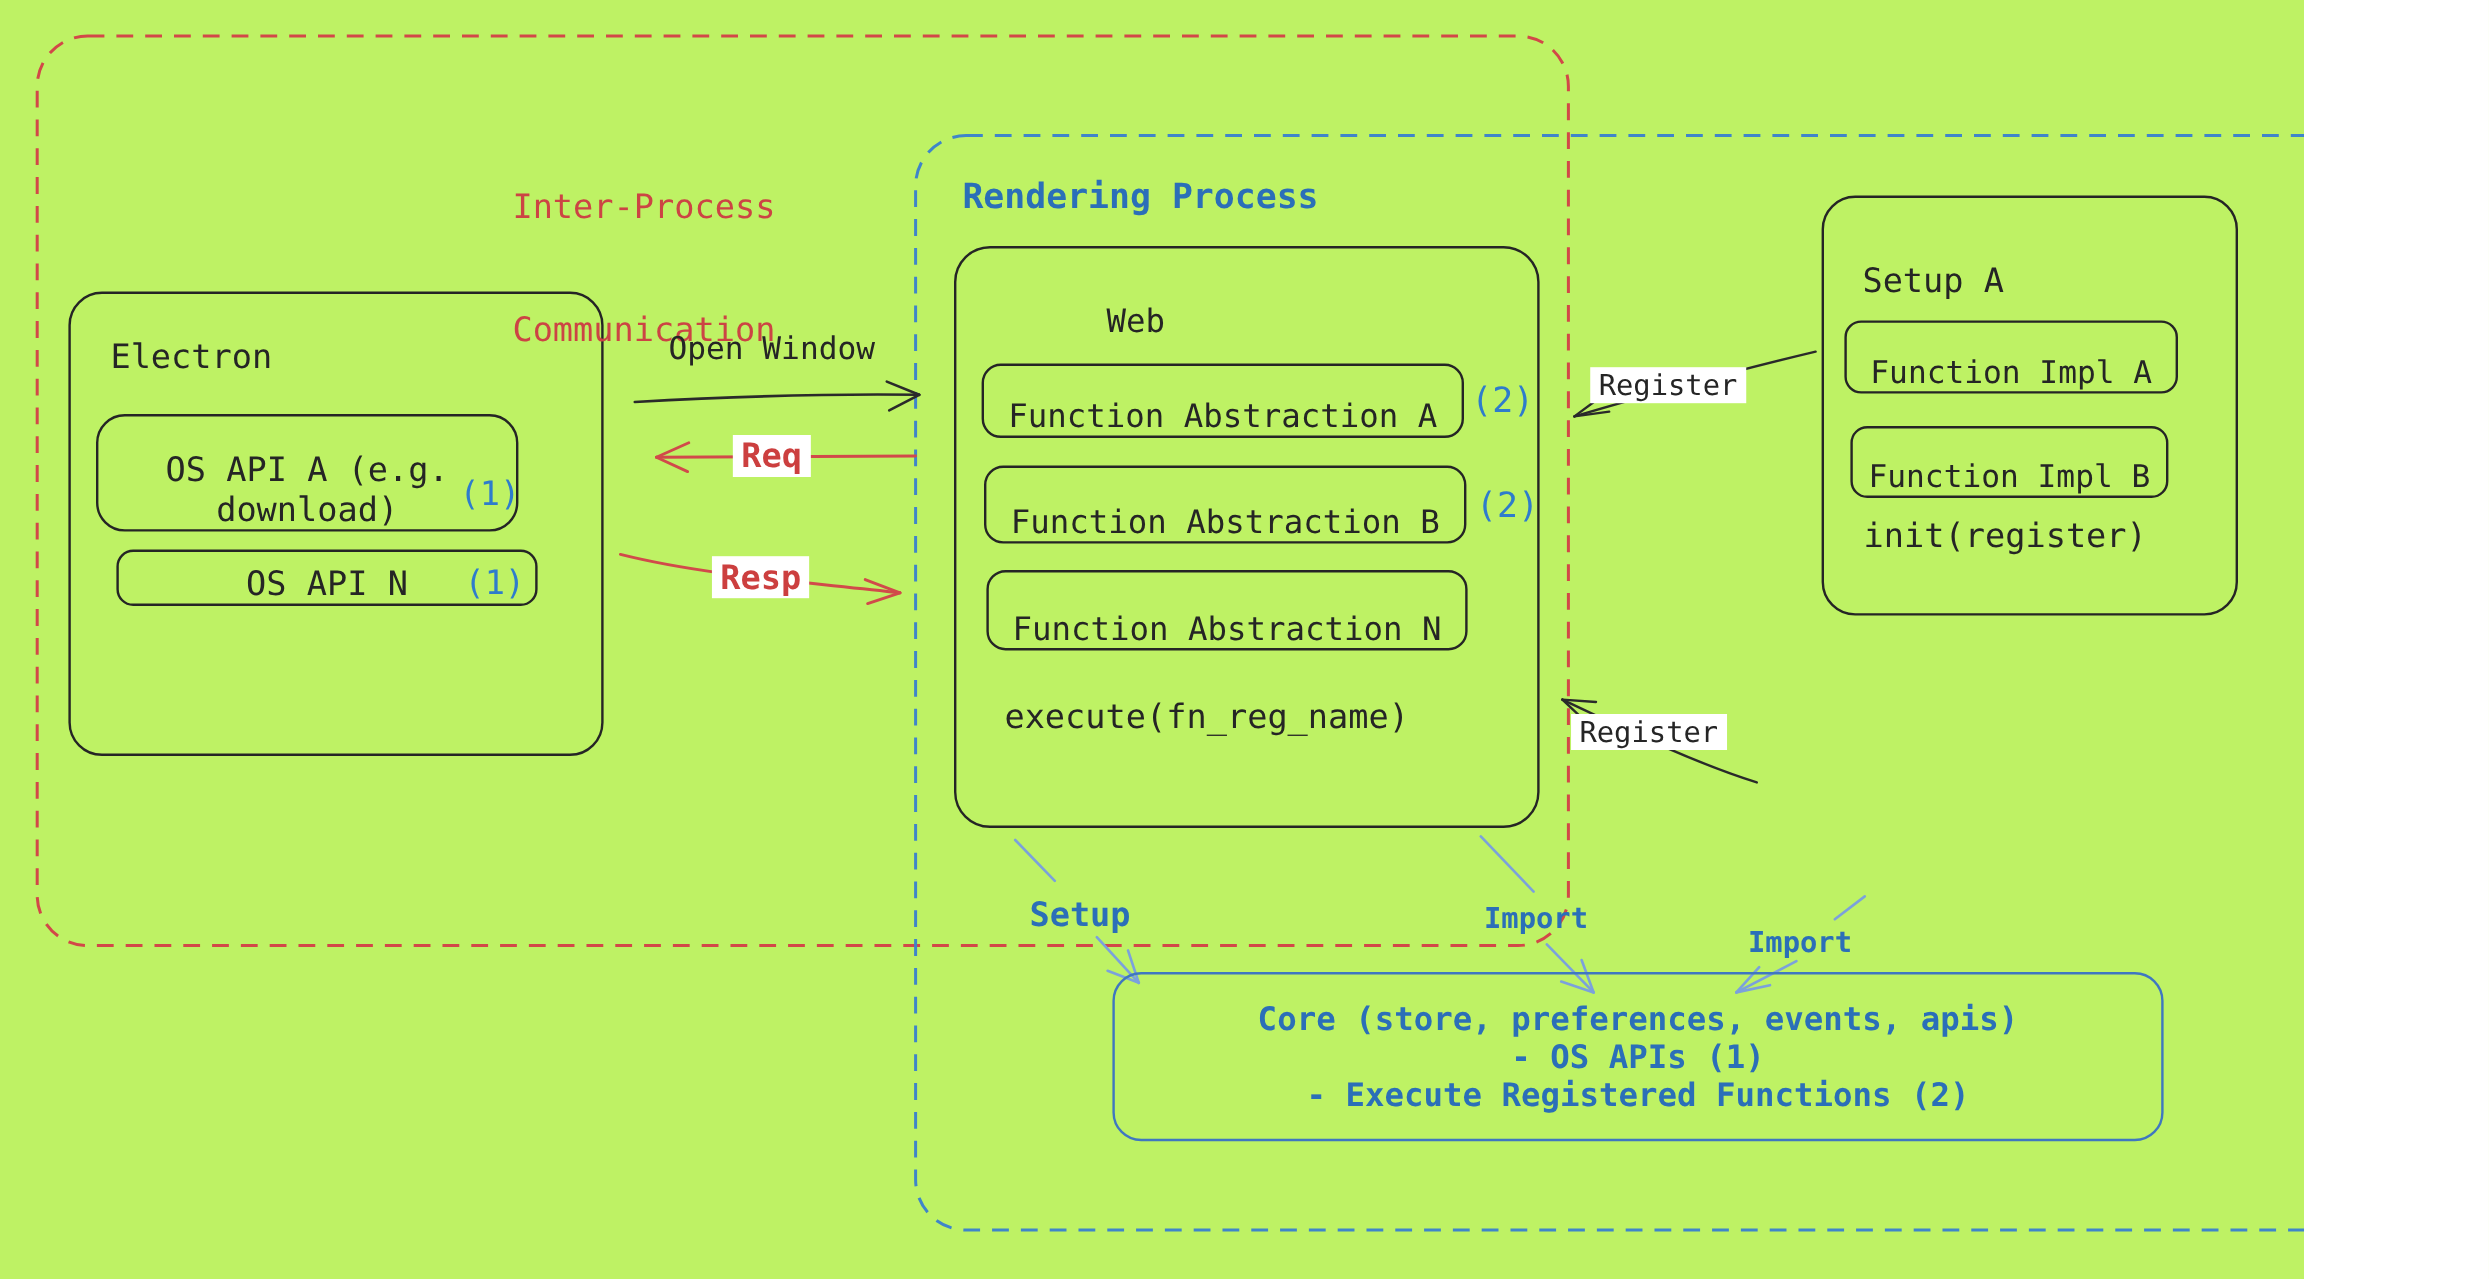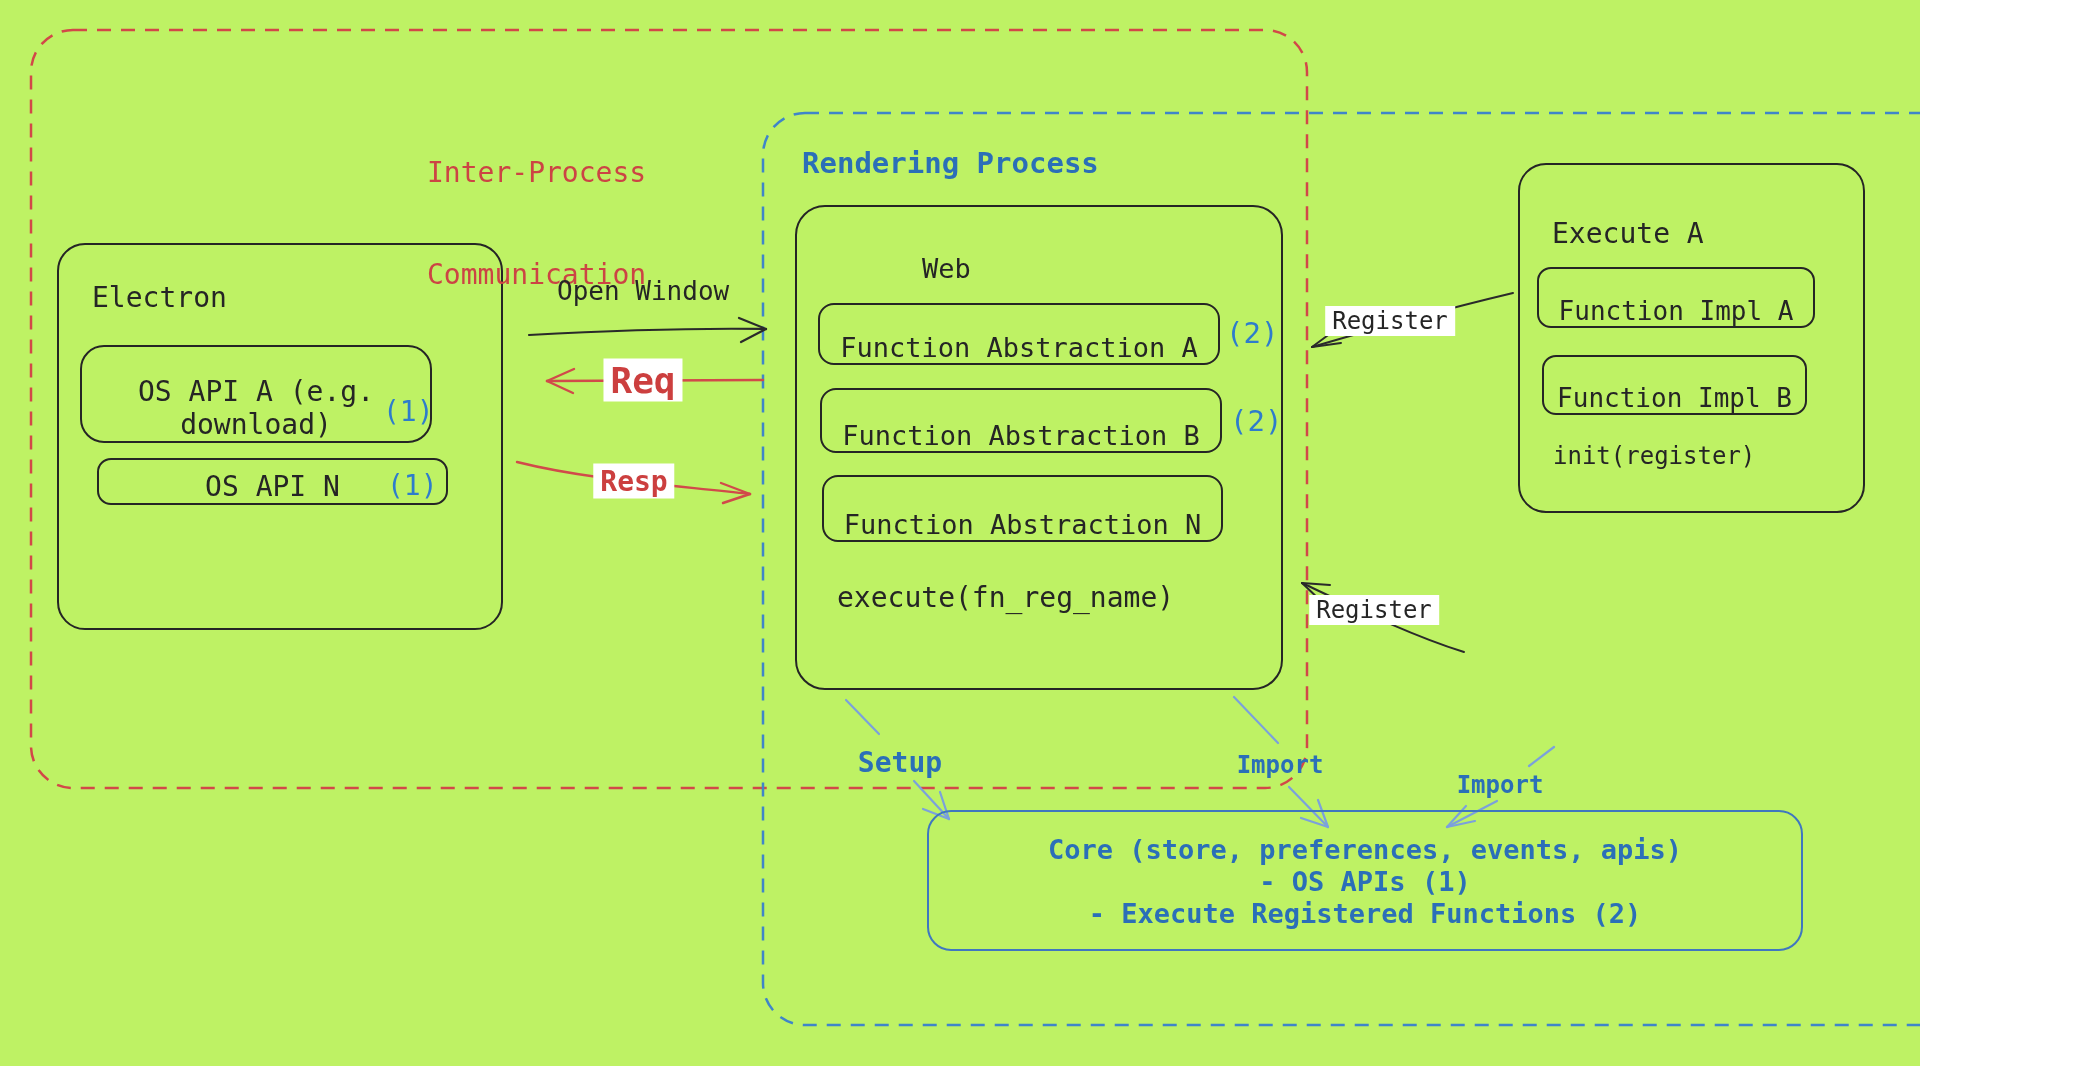--- a/index.html
+++ b/index.html
@@ -129,42 +129,42 @@
   </div>
   <div class="label layer3" style="left:1230px;top:404px;font-size:29px;color:var(--badge-blue);">(2)</div>
 
   <div class="box layer2 ctr" style="left:822px;top:475px;width:401px;height:67px;border-radius:16px;border-width:2px;">
     <div style="font-size:27px;">Function Abstraction N</div>
   </div>
 
   <div class="label layer3" style="left:837px;top:581px;font-size:28px;">execute(fn_reg_name)</div>
 
   <div class="box layer2" style="left:1518px;top:163px;width:347px;height:350px;border-radius:28px;"></div>
-  <div class="label layer3" style="left:1552px;top:217px;font-size:28px;">Execute A</div>
+  <div class="label layer3" style="left:1552px;top:217px;font-size:28px;">Setup A</div>
 
   <div class="box layer2 ctr" style="left:1537px;top:267px;width:278px;height:61px;border-radius:14px;border-width:2px;">
     <div style="font-size:26px;">Function Impl A</div>
   </div>
   <div class="box layer2 ctr" style="left:1542px;top:355px;width:265px;height:60px;border-radius:14px;border-width:2px;">
     <div style="font-size:26px;">Function Impl B</div>
   </div>
-  <div class="label layer3" style="left:1553px;top:442px;font-size:24px;">init(register)</div>
+  <div class="label layer3" style="left:1553px;top:430px;font-size:28px;">init(register)</div>
 
 
   <div class="box layer2" style="left:927px;top:810px;width:876px;height:141px;border-radius:24px;border:2.2px solid var(--core-border);">
     <div style="padding-top:22px;text-align:center;font-size:27px;line-height:32px;color:var(--blue-text);font-weight:bold;">
       <div>Core (store, preferences, events, apis)</div>
       <div>- OS APIs (1)</div>
       <div>- Execute Registered Functions (2)</div>
     </div>
   </div>
 
   <div class="label layer3" style="left:557px;top:276px;font-size:26px;">Open Window</div>
 
-  <div class="label layer3 center-xy whitebg" style="left:643px;top:380px;font-size:36px;color:#cc3f3f;font-weight:bold;">Req</div>
+  <div class="label layer3 center-xy whitebg" style="left:643px;top:380px;font-size:28px;color:#cc3f3f;font-weight:bold;">Req</div>
 
   <div class="label layer3 center-xy whitebg" style="left:634px;top:481px;font-size:28px;color:#cc3f3f;font-weight:bold;">Resp</div>
 
   <div class="label layer3 center-xy whitebg" style="left:1390px;top:321px;font-size:24px;">Register</div>
 
   <div class="label layer3 center-xy whitebg" style="left:1374px;top:610px;font-size:24px;">Register</div>
 
   <div class="label layer3 center-xy" style="left:900px;top:762px;font-size:28px;color:var(--blue-text);font-weight:bold;">Setup</div>
 
   <div class="label layer3 center-xy" style="left:1280px;top:765px;font-size:24px;color:var(--blue-text);font-weight:bold;">Import</div>

